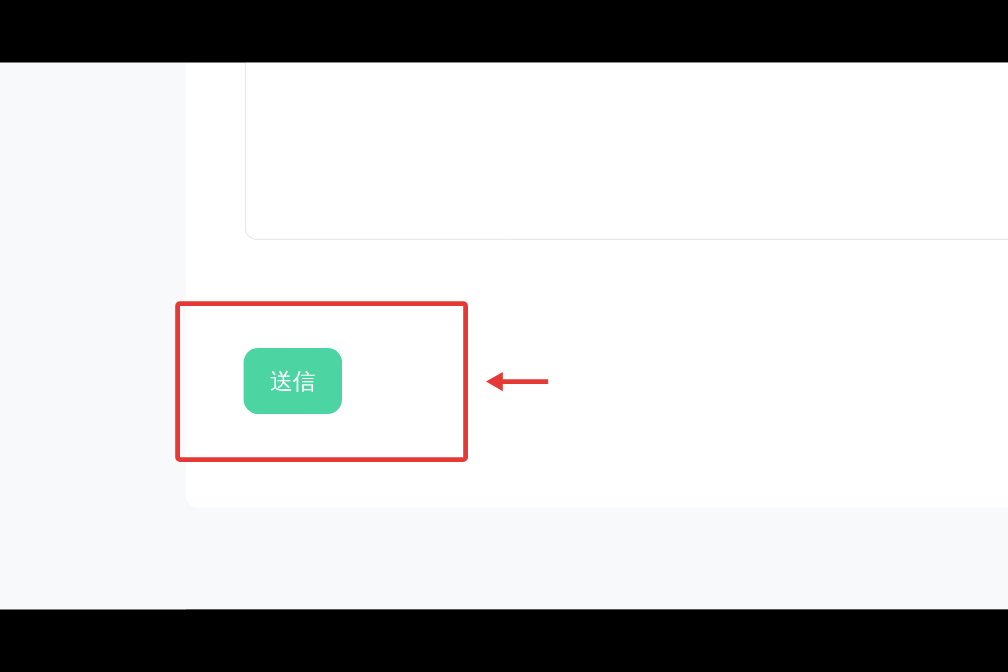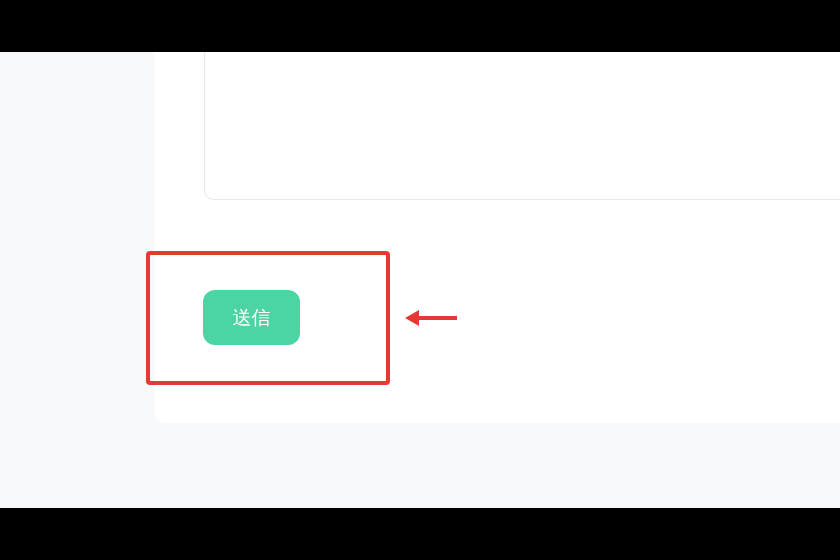--- a/index.html
+++ b/index.html
@@ -77,21 +77,21 @@
       width: 244px;
       height: 134px;
       border: 4px solid #e53935;
       border-radius: 4px;
       z-index: 5;
     }
     .submit-button {
       position: absolute;
       top: 290px;
       left: 203px;
-      width: 97px;
+      width: 82px;
       height: 55px;
       background: #4cd4a2;
       border: none;
       border-radius: 12px;
       color: #ffffff;
       font-size: 19px;
       font-weight: 500;
       cursor: pointer;
       z-index: 6;
       display: flex;

